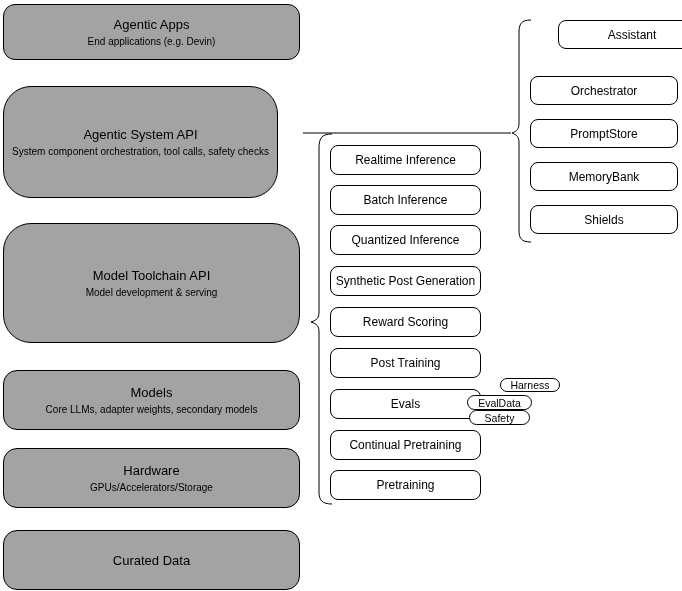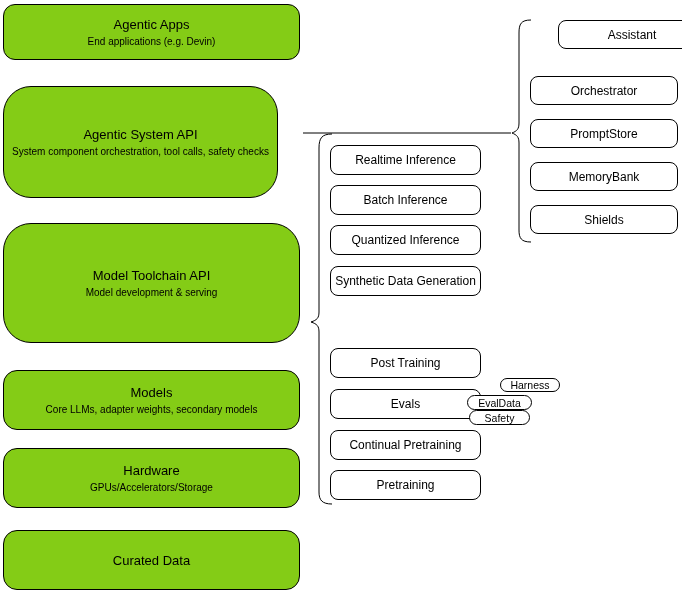--- a/index.html
+++ b/index.html
@@ -19,21 +19,21 @@
   svg.connectors {
     position: absolute;
     left: 0; top: 0;
     width: 682px; height: 591px;
     pointer-events: none;
   }
   .node {
     position: absolute;
     box-sizing: border-box;
     border: 1px solid #000000;
-    background: #84cc16;
+    background: #a3a3a3;
     display: flex;
     flex-direction: column;
     align-items: center;
     justify-content: center;
     text-align: center;
   }
   .node .title {
     font-size: 13px;
     line-height: 15px;
     white-space: nowrap;
@@ -127,21 +127,22 @@
     <div class="subtitle">GPUs/Accelerators/Storage</div>
   </div>
 
   <div class="node" style="left:3px; top:530px; width:297px; height:60px; border-radius:14px;">
     <div class="title">Curated Data</div>
   </div>
 
   <div class="stack-item" style="top:145px;">Realtime Inference</div>
   <div class="stack-item" style="top:185px;">Batch Inference</div>
   <div class="stack-item" style="top:225px;">Quantized Inference</div>
-  <div class="stack-item" style="top:266px;">Synthetic Data Generation</div>
+  <div class="stack-item" style="top:266px;">Synthetic Post Generation</div>
+  <div class="stack-item" style="top:307px;">Reward Scoring</div>
   <div class="stack-item" style="top:348px;">Post Training</div>
   <div class="stack-item" style="top:389px;">Evals</div>
   <div class="stack-item" style="top:430px;">Continual Pretraining</div>
   <div class="stack-item" style="top:470px;">Pretraining</div>
 
   <div class="pill" style="left:500px; top:378px; width:60px; height:14px;">Harness</div>
   <div class="pill" style="left:467px; top:395px; width:65px; height:15px;">EvalData</div>
   <div class="pill" style="left:469px; top:410px; width:61px; height:15px;">Safety</div>
 
   <div class="component-item" style="top:20px;margin-left:28px;">Assistant</div>

